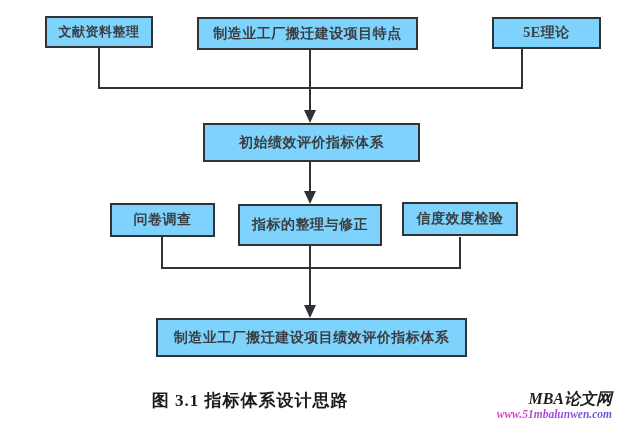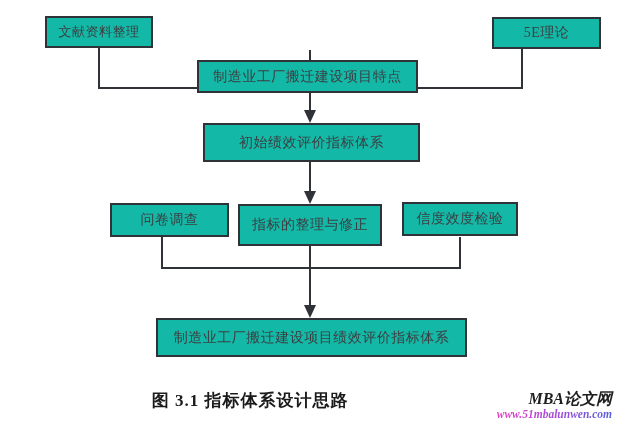--- a/index.html
+++ b/index.html
@@ -28,35 +28,36 @@
     position: absolute;
     left: 0;
     top: 0;
     width: 617px;
     height: 428px;
   }
   .node {
     position: absolute;
     box-sizing: border-box;
     border: 2px solid var(--line-color);
-    background: #14b8a6;
+    background: #7dd3fc;
     display: flex;
     align-items: center;
     justify-content: center;
     color: var(--text-color);
     font-size: 14px;
     letter-spacing: 0.5px;
     white-space: nowrap;
     z-index: 2;
+    font-weight: bold;
   }
   .node-literature        { left: 45px;  top: 16px;  width: 108px; height: 32px; font-size: 13px; }
-  .node-project-features  { left: 197px; top: 17px;  width: 221px; height: 33px; margin-top: 43px; }
+  .node-project-features  { left: 197px; top: 17px;  width: 221px; height: 33px; }
   .node-five-e            { left: 468px; top: 17px;  width: 109px; height: 32px; margin-left: 24px; }
   .node-initial-system    { left: 203px; top: 123px; width: 217px; height: 39px; }
-  .node-questionnaire     { left: 110px; top: 203px; width: 119px; height: 34px; }
+  .node-questionnaire     { left: 110px; top: 203px; width: 105px; height: 34px; }
   .node-index-revision    { left: 238px; top: 204px; width: 144px; height: 42px; }
   .node-reliability       { left: 402px; top: 202px; width: 116px; height: 34px; }
   .node-final-system      { left: 156px; top: 318px; width: 311px; height: 39px; }
   .caption {
     position: absolute;
     left: 0;
     top: 389px;
     width: 500px;
     text-align: center;
     font-weight: bold;

